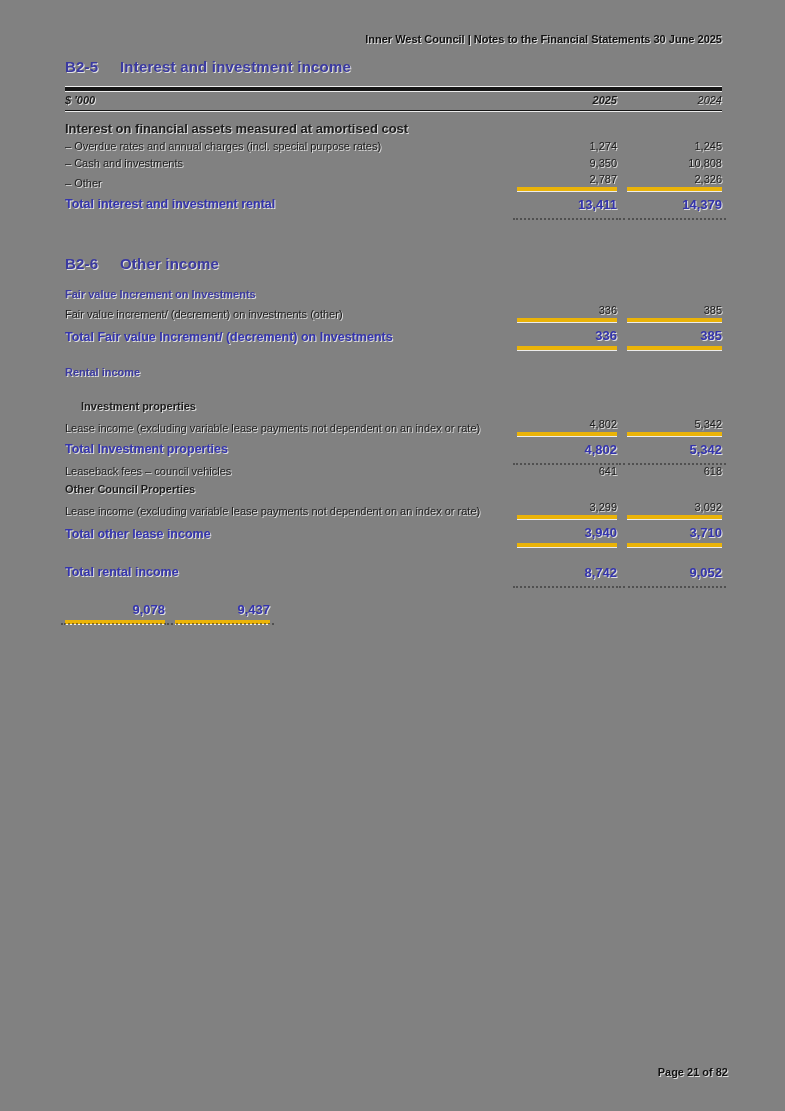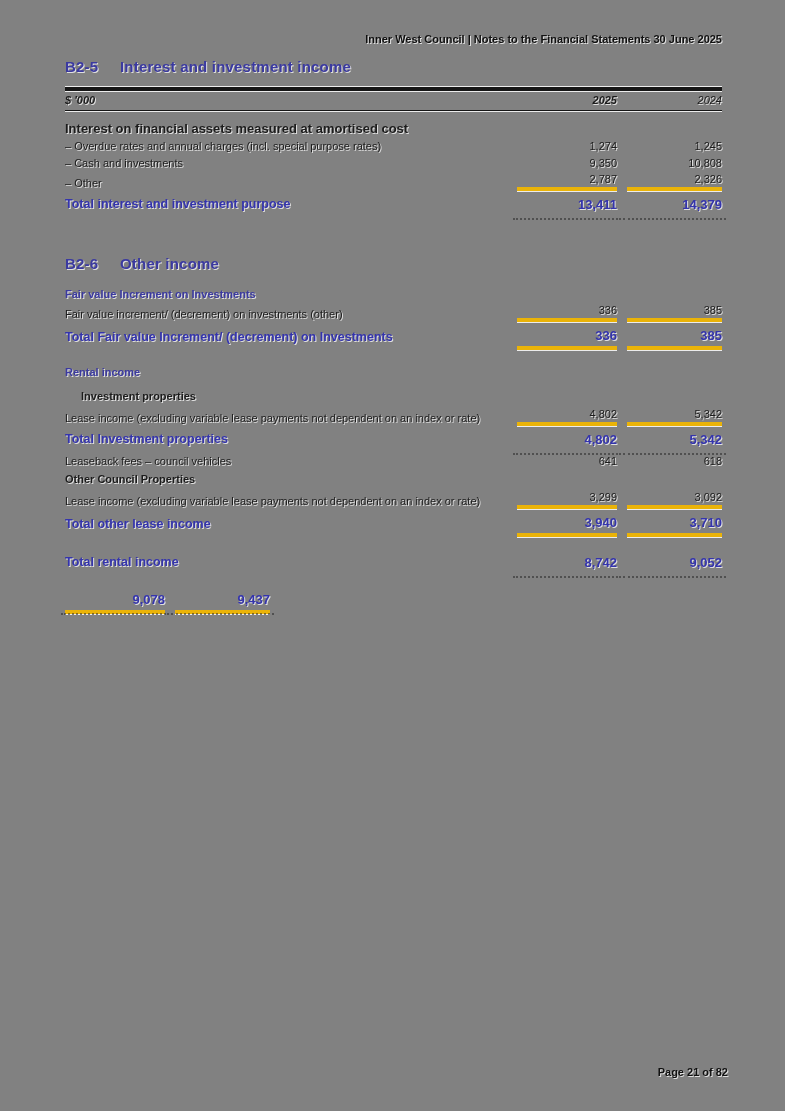--- a/index.html
+++ b/index.html
@@ -106,21 +106,21 @@
     <span class="val">9,350</span>
     <span class="val c2">10,808</span>
   </div>
   <div class="trow">
     <span class="lbl">– Other</span>
     <span class="val u">2,787</span>
     <span class="val c2 u">2,326</span>
   </div>
 
   <div class="trow total-row">
-    <span class="lbl">Total interest and investment purpose</span>
+    <span class="lbl">Total interest and investment rental</span>
     <span class="val dot">13,411</span>
     <span class="val c2 dot">14,379</span>
   </div>
 
   <div class="section-heading sp-lg">
     <span class="sec-id">B2-6</span><span>Other income</span>
   </div>
 
   <div class="blue-hdr">Fair value Increment on Investments</div>
 
@@ -129,21 +129,21 @@
     <span class="val u">336</span>
     <span class="val c2 u">385</span>
   </div>
   <div class="trow total-row">
     <span class="lbl">Total Fair value Increment/ (decrement) on Investments</span>
     <span class="val u">336</span>
     <span class="val c2 u">385</span>
   </div>
 
   <div class="blue-hdr">Rental income</div>
-  <div class="sub-hdr" style="margin-top:8px;padding-left:16px;">Investment properties</div>
+  <div class="sub-hdr" style="margin-top:18px;padding-left:16px;">Investment properties</div>
 
   <div class="trow" style="margin-top:3px;">
     <span class="lbl" style="max-width:445px;">Lease income (excluding variable lease payments not dependent on an index or rate)</span>
     <span class="val u">4,802</span>
     <span class="val c2 u">5,342</span>
   </div>
   <div class="trow total-row">
     <span class="lbl">Total Investment properties</span>
     <span class="val dot">4,802</span>
     <span class="val c2 dot">5,342</span>

